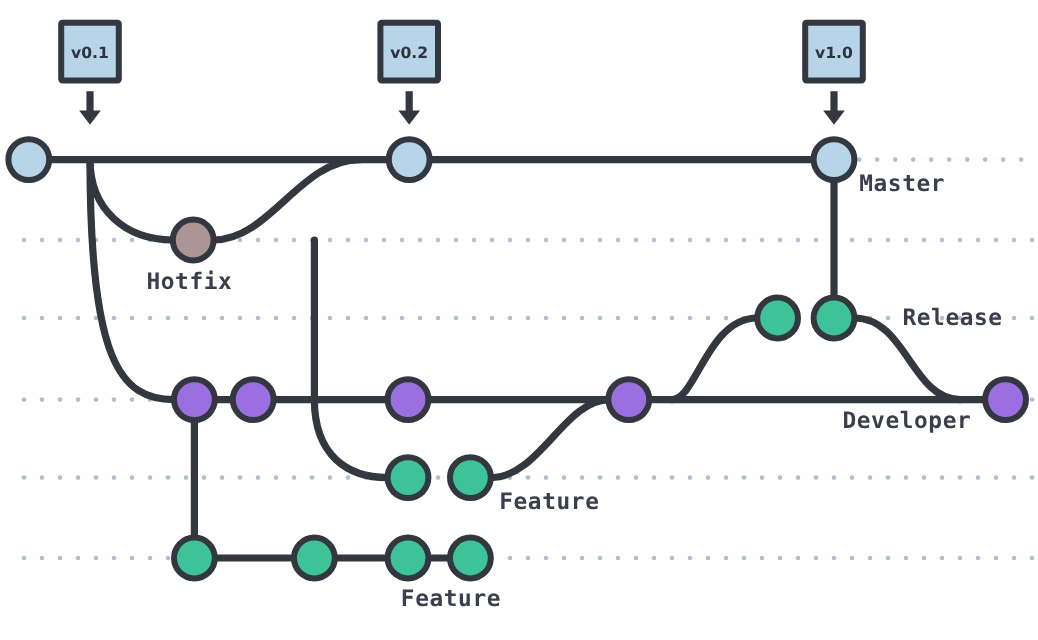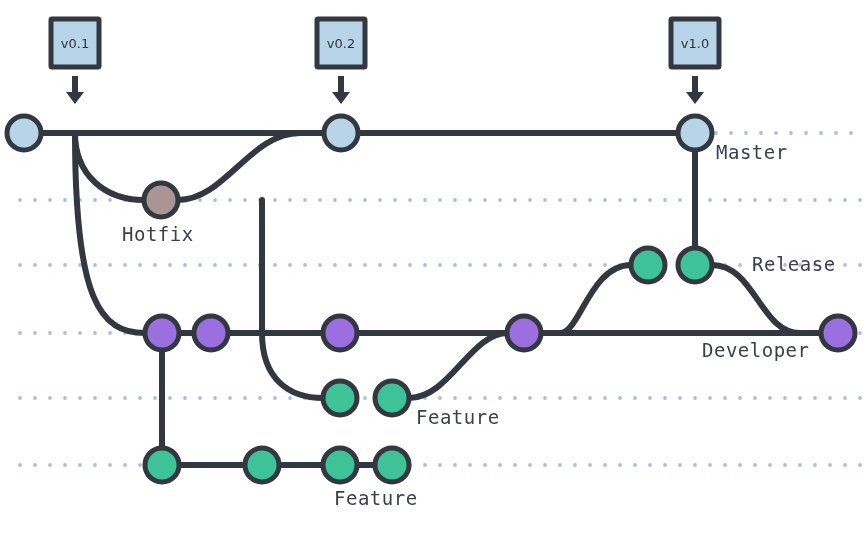--- a/index.html
+++ b/index.html
@@ -1,21 +1,21 @@
 <!DOCTYPE html>
 <html><head>
 <meta charset="utf-8">
 <style>
   html,body{margin:0;padding:0;background:#ffffff;}
   body{
     width:865px;height:533px;overflow:hidden;position:relative;
     font-family:"DejaVu Sans Mono","Liberation Mono",monospace;
     background:#ffffff;
   }
-  #stage{position:absolute;inset:0;width:865px;height:533px;}
+  #stage{position:absolute;inset:0;width:865px;height:533px;font-weight:bold;}
   svg#git{position:absolute;left:0;top:0;width:865px;height:533px;display:block;}
   .branch-label{
     font-family:"DejaVu Sans Mono","Liberation Mono",monospace;
     font-size:19px;fill:#3a3f4b;letter-spacing:0.5px;
   }
   .tag-text{
     font-family:"DejaVu Sans","Liberation Sans",sans-serif;
     font-size:13px;fill:#2f333d;
   }
 </style>

